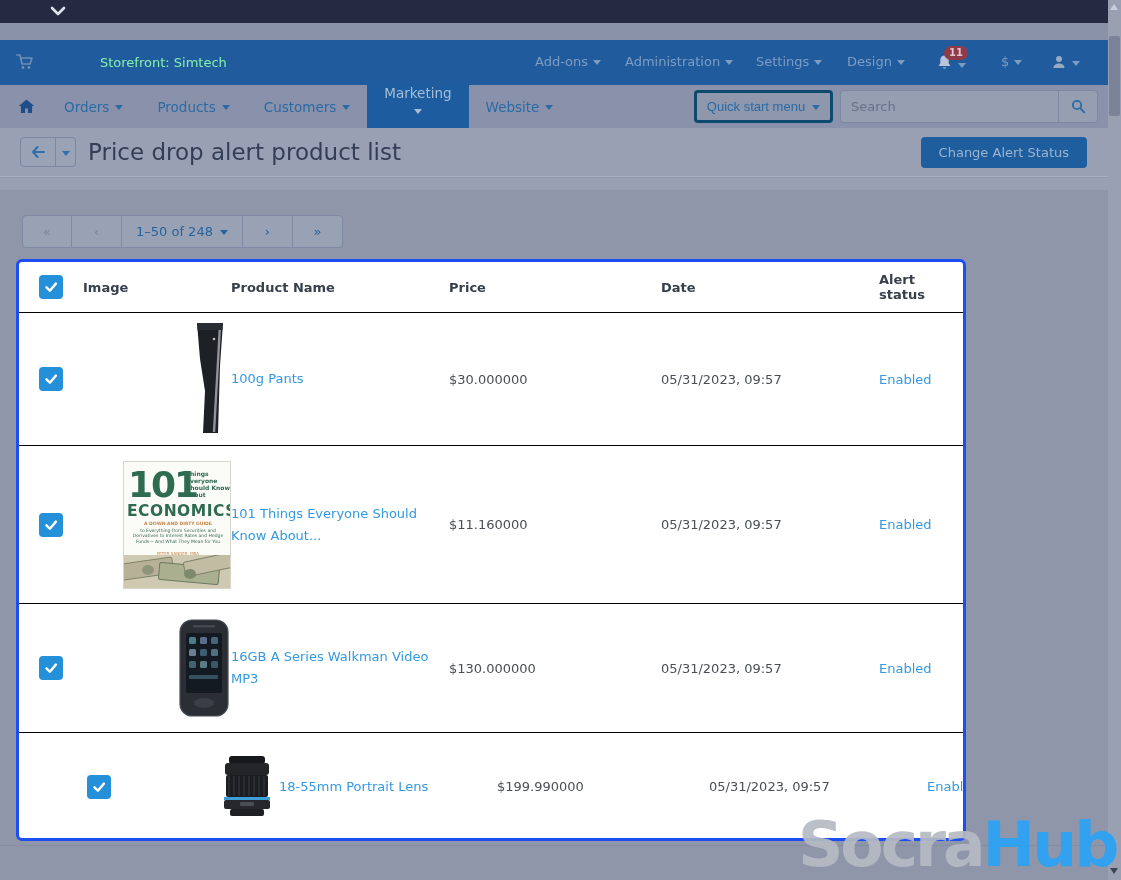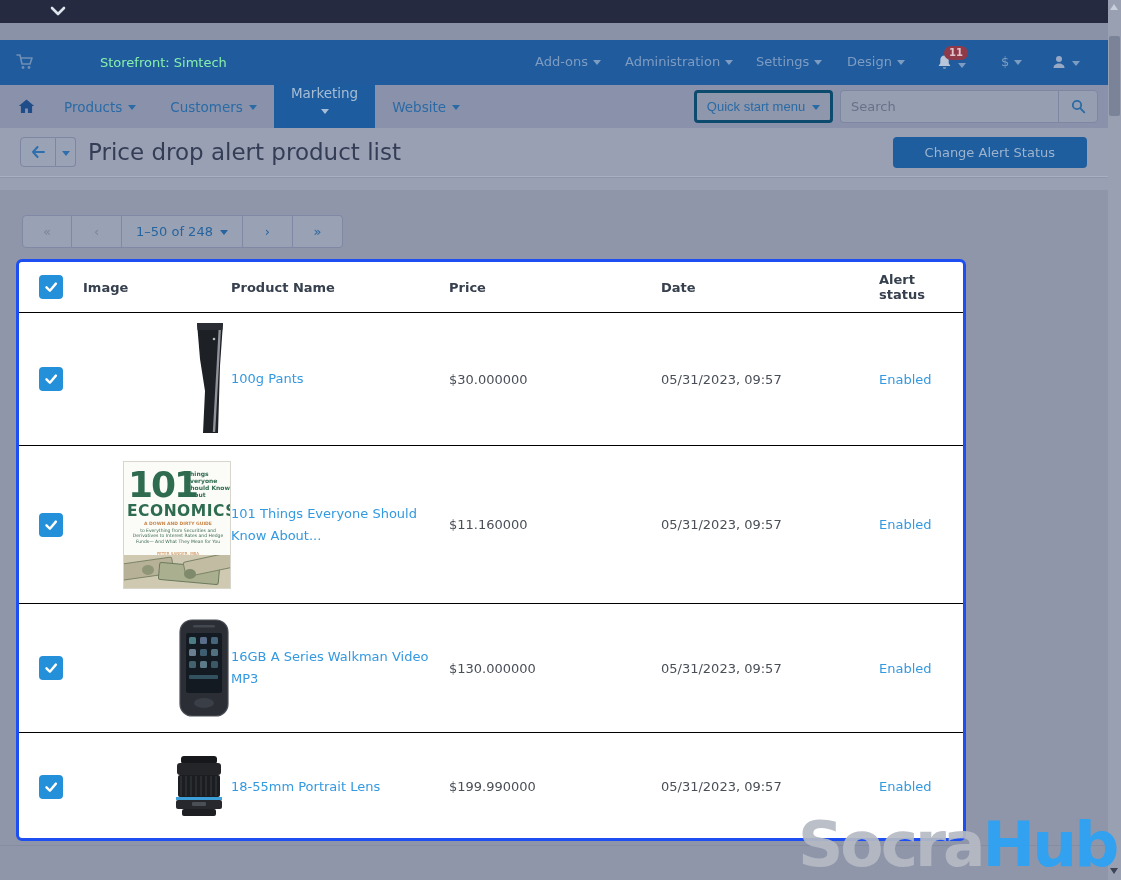--- a/index.html
+++ b/index.html
@@ -32,21 +32,21 @@
   .searchgroup input { width:218px; height:33px; background:#969eb2; border:1px solid #7d87a2; border-right:none; border-radius:4px 0 0 4px; padding:0 10px; font-size:13px; color:#3a4358; font-family:inherit; outline:none; }
   .searchgroup input::placeholder { color:#687188; }
   .searchbtn { width:40px; height:33px; background:#969eb2; border:1px solid #7d87a2; border-radius:0 4px 4px 0; display:flex; align-items:center; justify-content:center; cursor:pointer; }
 
   
   .titlebar { position:absolute; left:0; top:128px; width:1108px; height:49px; background:#99a0b4; border-bottom:1px solid #aab0c2; }
   .backgroup { position:absolute; left:20px; top:9px; display:flex; height:30px; }
   .backbtn { width:36px; background:#9aa2b6; border:1px solid #7d87a2; border-radius:4px 0 0 4px; display:flex; align-items:center; justify-content:center; color:#2f6fae; cursor:pointer; }
   .backdrop { width:20px; background:#9aa2b6; border:1px solid #7d87a2; border-left:none; border-radius:0 4px 4px 0; display:flex; align-items:center; justify-content:center; color:#2f6fae; cursor:pointer; }
   .pagetitle { position:absolute; left:88px; top:11px; font-size:23px; color:#333d55; }
-  .action-btn { position:absolute; right:21px; top:9px; height:31px; padding:0 32px; background:#1e5d9e; color:#9db4cf; font-size:13px; border:none; border-radius:4px; display:flex; align-items:center; cursor:pointer; font-family:inherit; }
+  .action-btn { position:absolute; right:21px; top:9px; height:31px; padding:0 18px; background:#1e5d9e; color:#9db4cf; font-size:13px; border:none; border-radius:4px; display:flex; align-items:center; cursor:pointer; font-family:inherit; }
 
   .subband { position:absolute; left:0; top:178px; width:1108px; height:12px; background:#99a0b3; }
   .footer-line { position:absolute; left:0; top:845px; width:1108px; height:1px; background:#858da1; }
 
   
   .pagination { position:absolute; left:22px; top:215px; display:flex; height:33px; }
   .pgbtn { min-width:50px; padding:0 14px; background:#99a1b4; border:1px solid #7f89a3; border-left:none; display:flex; align-items:center; justify-content:center; gap:7px; font-size:13px; cursor:pointer; }
   .pgbtn:first-child { border-left:1px solid #7f89a3; border-radius:4px 0 0 4px; }
   .pgbtn:last-child { border-radius:0 4px 4px 0; }
   .pgbtn.disabled { color:#7b8496; }
@@ -56,21 +56,21 @@
   .table-card { position:absolute; left:16px; top:259px; width:950px; height:582px; background:#ffffff; border:3px solid #1c4ef2; border-radius:6px; overflow:hidden; }
   .trow { display:grid; grid-template-columns:64px 148px 218px 212px 218px 1fr; align-items:center; }
   .thead { height:50px; font-weight:bold; font-size:13px; color:#37404e; }
   .tbody-row { border-top:1px solid #000000; font-size:13px; color:#4a4f57; }
   .cell-check { display:flex; justify-content:center; }
   .checkbox { width:24px; height:24px; background:#2490d9; border-radius:4px; display:flex; align-items:center; justify-content:center; cursor:pointer; }
   .cell-img { display:flex; justify-content:flex-end; }
   .col-center { text-align:left; }
   .prodlink { color:#3399e0; cursor:pointer; line-height:22px; display:block; width:205px; }
   .statuslink { color:#3399e0; cursor:pointer; }
-  .r1 { height:133px; } .r2 { height:158px; } .r3 { height:129px; } .r4 { height:108px; }
+  .r1 { height:133px; } .r2 { height:158px; } .r3 { height:129px; } .r4 { height:108px;padding-left:48px; }
 
   
   .book { position:relative; width:108px; height:128px; background:#fbfbf7; border:1px solid #d8d6cc; overflow:hidden; }
   .book .big101 { position:absolute; left:4px; top:2px; font-size:36px; font-weight:bold; color:#2e6b4f; letter-spacing:-2px; }
   .book .sidetxt { position:absolute; left:62px; top:8px; width:44px; font-size:6px; font-weight:bold; color:#2e6b4f; line-height:7px; }
   .book .econ { position:absolute; left:3px; top:40px; font-size:15.5px; font-weight:bold; color:#2e6b4f; letter-spacing:0.5px; }
   .book .guide { position:absolute; left:0; top:59px; width:108px; text-align:center; font-size:4.5px; font-weight:bold; color:#c8864a; }
   .book .blurb { position:absolute; left:6px; top:66px; width:96px; text-align:center; font-size:4.5px; color:#3c6b52; line-height:5.5px; }
   .book .author { position:absolute; left:0; top:89px; width:108px; text-align:center; font-size:4px; color:#c8864a; }
   .book .money { position:absolute; left:0; bottom:0; width:108px; height:33px; }
@@ -147,20 +147,24 @@
     </span>
   </div>
 
   <div class="navrow">
     <div class="tabs">
       <div class="tab home">
         <svg width="17" height="15" viewBox="0 0 17 15">
             <path d="M8.5 0.5 0.8 7h2.1v7h4.2v-4.4h2.8V14h4.2V7h2.1z" fill="#1f4d8a"></path>
           </svg>
       </div>
+      <div class="tab">
+          <span>Orders</span>
+          <i class="caret"></i>
+        </div>
       <div class="tab">
           <span>Products</span>
           <i class="caret"></i>
         </div>
       <div class="tab">
           <span>Customers</span>
           <i class="caret"></i>
         </div>
       <div class="tab active">
           <span>Marketing</span>

